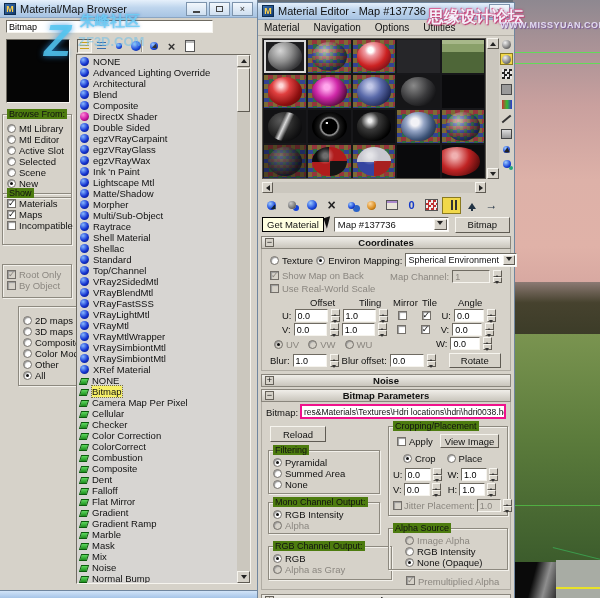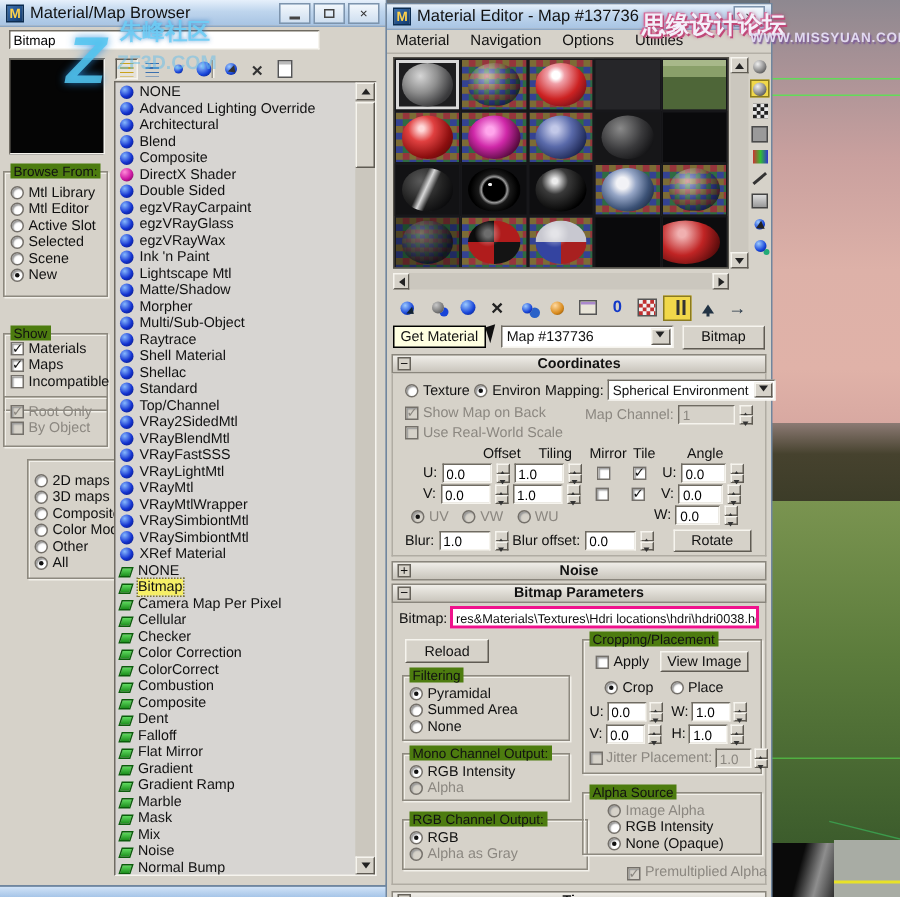--- a/index.html
+++ b/index.html
@@ -53,21 +53,21 @@
   .ic-lines::before{content:"";width:9px;height:9px;background:repeating-linear-gradient(#caa21a 0 1px,transparent 1px 3px)}
   .ic-lines2::before{content:"";width:9px;height:9px;background:repeating-linear-gradient(#3a6fae 0 1px,transparent 1px 3px)}
   .ic-ballsm::before{content:"";width:6px;height:6px;border-radius:50%;background:radial-gradient(circle at 35% 30%,#9ccaff,#1744d8 60%,#071a66)}
   .ic-balllg::before{content:"";width:10px;height:10px;border-radius:50%;background:radial-gradient(circle at 35% 30%,#9ccaff,#1744d8 60%,#071a66)}
   .ic-ballarrow::before{content:"";width:8px;height:8px;border-radius:50%;background:radial-gradient(circle at 35% 30%,#9ccaff,#1744d8 60%,#071a66)}
   .ic-ballarrow::after{content:"";position:absolute;right:1px;bottom:2px;border:3px solid transparent;border-left:4px solid #333;transform:rotate(45deg)}
   .ic-x::before{content:"×";font-size:13px;font-weight:bold;color:#333}
   .ic-doc::before{content:"";width:8px;height:10px;background:#fff;border:1px solid #555;box-shadow:inset 0 2px 0 #bbb}
   .vsep{width:1px;height:12px;background:#9a968c;box-shadow:1px 0 0 #f2f0ea}
   #bg-from{left:2px;top:96px;width:70px;height:84px}
-  #bg-show{left:2px;top:204px;width:70px;height:52px}
+  #bg-show{left:2px;top:175px;width:70px;height:52px}
   #bg-flags{left:2px;top:246px;width:70px;height:34px}
   #bg-filter{left:18px;top:288px;width:70px;height:80px}
   .gopts{position:absolute;left:4px;top:4px;right:2px}
   #bg-from .gopts,#bg-filter .gopts{top:8px}
   .glabel{font-size:9px}
 
   #b-list{position:absolute;left:76px;top:36px;width:175px;height:530px;border:1px solid;border-color:#6f6b62 #f6f4ee #f6f4ee #6f6b62;background:#d7d5d2;overflow:hidden;display:flex}
   #b-items{flex:1;overflow:hidden;padding-top:1px}
   .mitem{height:11px;display:flex;align-items:center;font-size:9.5px;padding-left:3px;white-space:nowrap}
   .mitem .micon{width:9px;height:9px;margin-right:4px;flex:0 0 auto}
@@ -738,21 +738,21 @@
             </span>
           <span class="spin">
               <i class="up"></i>
               <i class="dn"></i>
             </span>
         </div>
         <div class="crow dis" style="left:8px;top:34px">
           <span class="chk dis"></span>
           <span class="lab">Use Real-World Scale</span>
         </div>
-        <span class="hdr" style="left:60px;top:48px">Offset</span>
+        <span class="hdr" style="left:48px;top:48px">Offset</span>
         <span class="hdr" style="left:97px;top:48px">Tiling</span>
         <span class="hdr" style="left:131px;top:48px">Mirror</span>
         <span class="hdr" style="left:160px;top:48px">Tile</span>
         <span class="hdr" style="left:196px;top:48px">Angle</span>
         <div class="crow" style="left:20px;top:60px">
           <span class="lab">U:</span>
           <span class="fld" style="width:33px">
               <input value="0.0" style="">
             </span>
           <span class="spin">
@@ -987,21 +987,21 @@
                 <span class="rad"></span>
                 <span class="lab">RGB Intensity</span>
               </div>
 
               <div class="opt on">
                 <span class="rad"></span>
                 <span class="lab">None (Opaque)</span>
               </div>
             </div>
         </div>
-        <div class="dis" style="position:absolute;left:156px;top:174px;display:flex;align-items:flex-end;gap:3px">
+        <div class="dis" style="position:absolute;left:144px;top:174px;display:flex;align-items:flex-start;gap:3px">
           <span class="chk dis on"></span>
           <span class="lab">Premultiplied Alpha</span>
         </div>
       </div>
     </div>
 
     <div class="rollout" style="top:558px">
       <span class="rollmark">+</span>
       <span>Time</span>
     </div>

